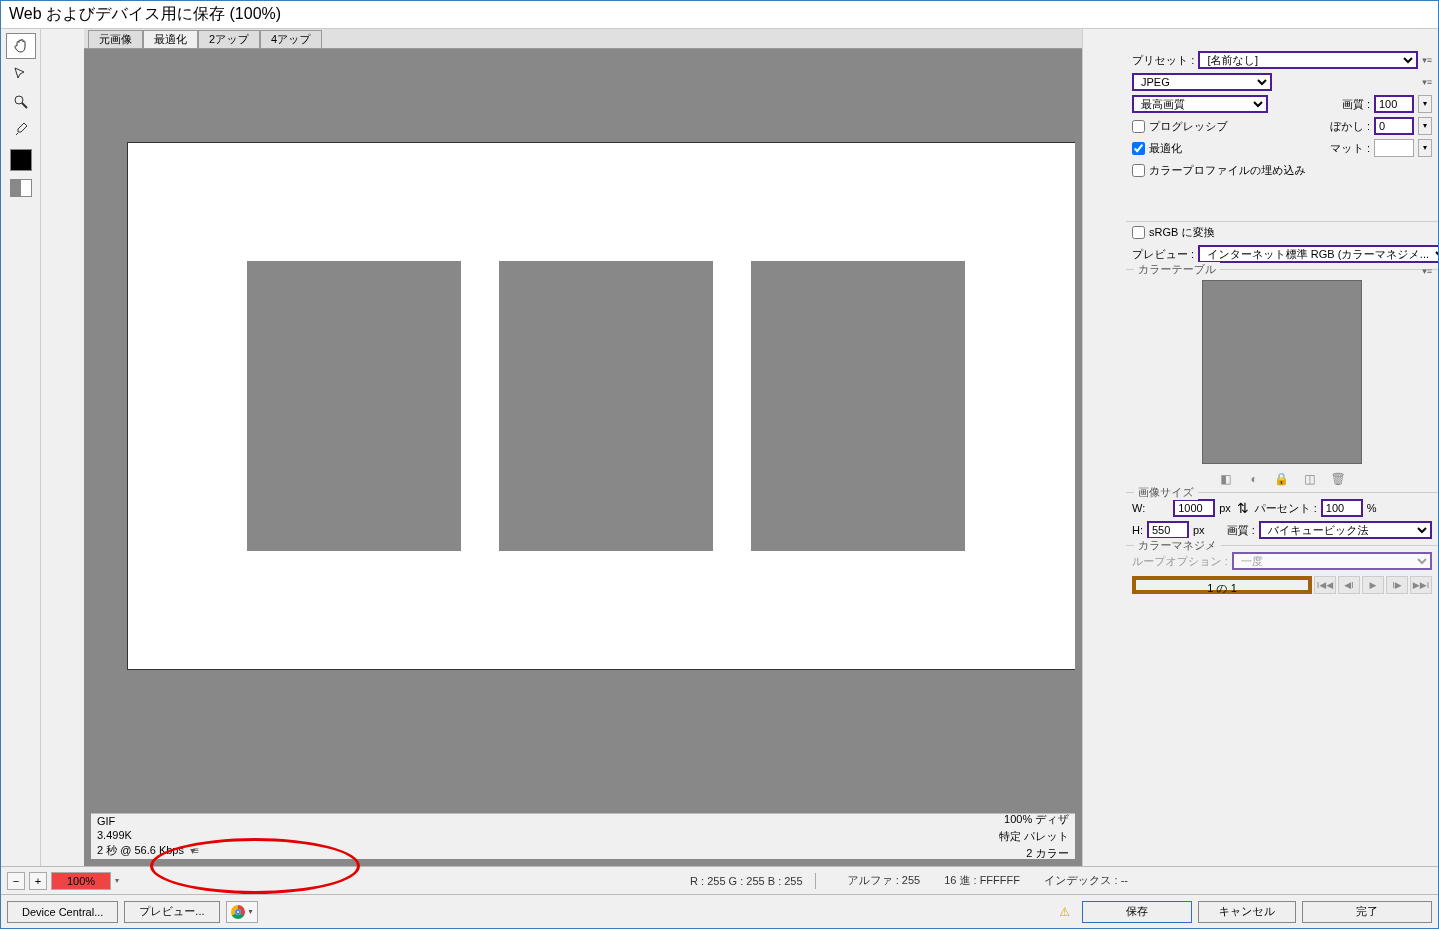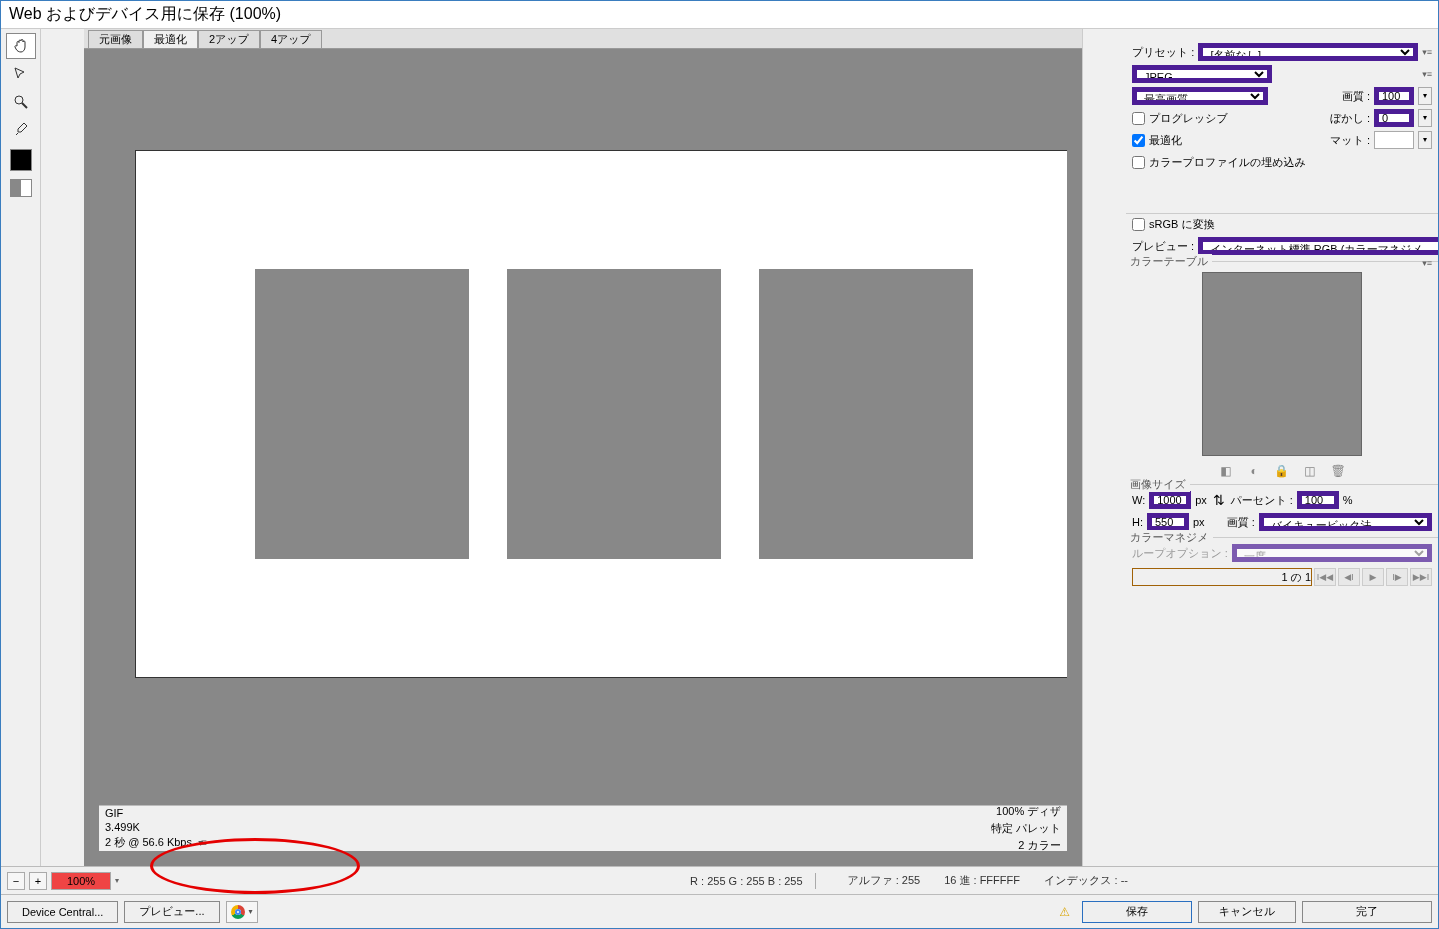--- a/index.html
+++ b/index.html
@@ -17,41 +17,41 @@
 .tool { width: 30px; height: 26px; display: flex; align-items: center; justify-content: center; cursor: pointer; border: 1px solid transparent; }
 .tool.active { border: 1px solid #888; background: #fff; }
 .swatch { width: 22px; height: 22px; background: #000; border: 1px solid #888; margin-top: 4px;}
 .togglemask { width: 22px; height: 18px; border: 1px solid #888; background: linear-gradient(90deg,#888 50%,#fff 50%); margin-top:6px;}
 
 
 .center { flex: 1; display: flex; flex-direction: column; border-right: 1px solid #ccc; background: #f0f0f0;}
 .tabs { height: 20px; display: flex; align-items: flex-end; padding-left: 4px; gap: 0; background: #e0e0e0; border-bottom: 1px solid #999;}
 .tab { padding: 2px 10px; border: 1px solid #999; border-bottom: none; background: #ddd; cursor: pointer; font-size: 11px; height:18px; display:flex; align-items:center;}
 .tab.active { background: #f0f0f0; }
-.canvas-wrap { flex: 1; background: #888; padding: 15px; display: flex; flex-direction: column;}
+.canvas-wrap { flex: 1; background: #888; padding: 7px; display: flex; flex-direction: column;}
 .canvas-outer { flex: 1; overflow: hidden; position: relative; background: #888;}
 .artboard { position: absolute; top: 86px; left: 36px; width: 958px; height: 528px; background: #fff; border: 1px solid #333; display: flex; align-items: center; justify-content: center; gap: 38px;}
 .shape { width: 214px; height: 290px; background: #888; }
 .canvas-info { height: 46px; background: #f0f0f0; border-top: 1px solid #bbb; display: flex; align-items: center; padding: 2px 6px; font-size:11px;}
 .canvas-info .left { display: flex; flex-direction: column; gap: 2px;}
 .canvas-info .right { margin-left: auto; text-align: right; display: flex; flex-direction: column; gap:2px;}
 
 
-.rightpanel { width: 312px; background: #f0f0f0; display: flex; flex-direction: column; font-size: 11px; padding-top:12px;}
+.rightpanel { width: 312px; background: #f0f0f0; display: flex; flex-direction: column; font-size: 11px; padding-top:20px;}
 .row { display: flex; align-items: center; padding: 2px 6px; gap: 4px; min-height: 22px; }
 .row label { white-space: nowrap; }
-select, input[type=text] { border: 5px solid #4c1d95; background: #fff; height: 18px; font-size: 11px; padding: 0 3px;}
+select, input[type=text] { border: 2px solid #4c1d95; background: #fff; height: 18px; font-size: 11px; padding: 0 3px;}
 input[type=checkbox] { width: 13px; height: 13px; }
 .fieldset { border-top: 1px solid #ccc; margin-top: 4px; padding-top: 4px; position: relative;}
-.fieldset .legend { position: absolute; top: -8px; left: 0; background: #f0f0f0; padding: 0 4px; font-size:11px; color:#555;}
+.fieldset .legend { position: absolute; top: -8px; left: 8px; background: #f0f0f0; padding: 0 4px; font-size:11px; color:#555;}
 .colortable-preview { width: 160px; height: 184px; background: #888; margin: 6px auto; border: 1px solid #666;}
 .ct-icons { display: flex; justify-content: center; gap: 14px; padding: 2px 0; color:#888;}
 .ct-icons span { width:14px; height:14px; display:inline-flex; align-items:center; justify-content:center; font-size:12px;}
 .anim-ctrl { display: flex; align-items: center; gap: 2px; padding:4px 6px;}
-.anim-ctrl .page { flex:1; text-align:right; border:1px solid #a16207; height:18px; line-height:16px;}
+.anim-ctrl .page { flex:1; text-align:center; border:4px solid #a16207; height:18px; line-height:16px;}
 .anim-ctrl button { width:22px; height:18px; border:1px solid #ccc; background:#e8e8e8; color:#888; font-size:9px; padding:0;}
 
 
 .statusbar { height: 28px; border-top: 1px solid #bbb; background: #f0f0f0; display: flex; align-items: center; padding: 0 6px; gap: 4px; }
 .statusbar .minibtn { width: 18px; height: 18px; border: 1px solid #aaa; background: #f6f6f6; display:flex; align-items:center; justify-content:center; cursor:pointer;}
 .statusbar .zoomval { width: 60px; text-align:center; border:1px solid #aaa; height:18px; line-height:16px; background:#ef4444;}
 .statusbar .seg { margin-left: 20px; color:#333; }
 .statusbar .sep { width:1px; height:16px; background:#aaa; margin: 0 8px;}
 
 
@@ -193,21 +193,21 @@
         <span>🔒</span>
         <span>◫</span>
         <span>🗑</span>
       </div>
     </div>
 
     <div class="fieldset">
       <span class="legend">画像サイズ</span>
       <div class="row" style="flex-wrap:wrap">
         <label>W:</label>
-        <input type="text" style="width: 42px;" value="1000">
+        <input type="text" style="width: 42px; margin-left: 24px;" value="1000">
         <label>px</label>
         <span style="font-size:14px; padding:0 2px;">⇅</span>
         <label>パーセント :</label>
         <input type="text" style="width: 42px;" value="100">
         <label>%</label>
       </div>
       <div class="row">
         <label>H:</label>
         <input type="text" style="width: 42px;" value="550">
         <label>px</label>

